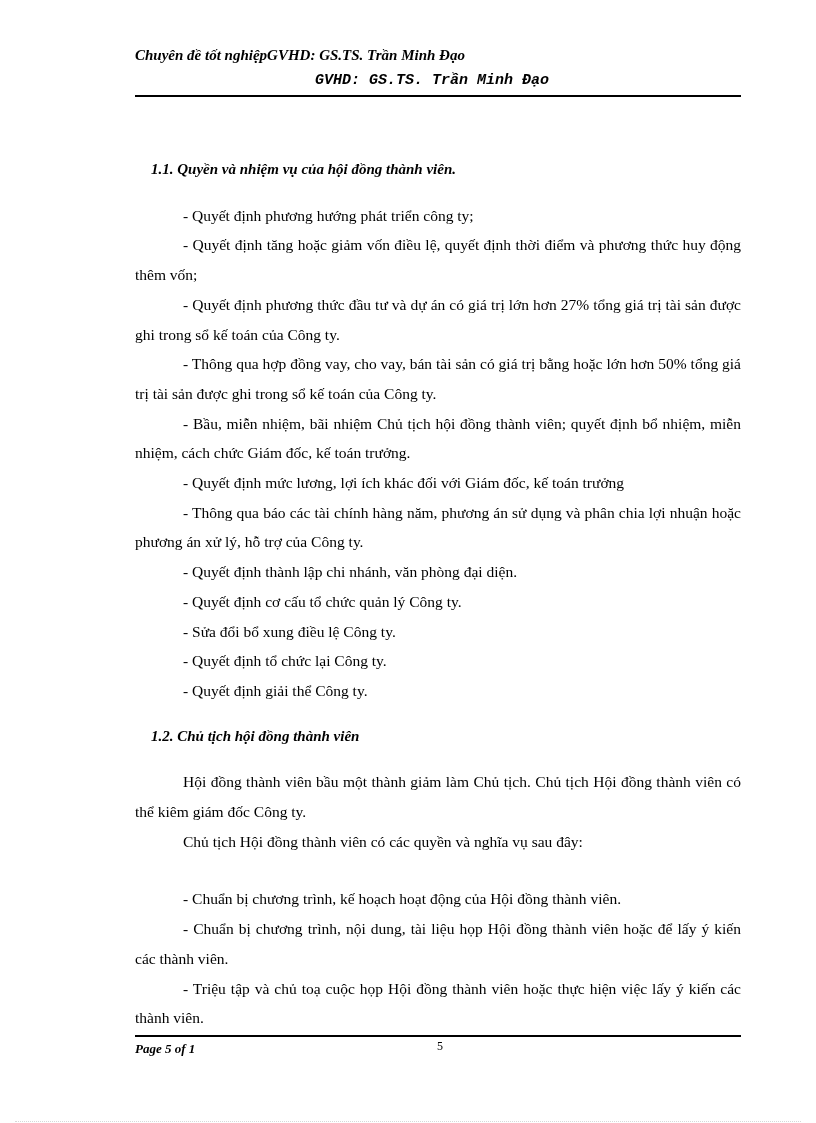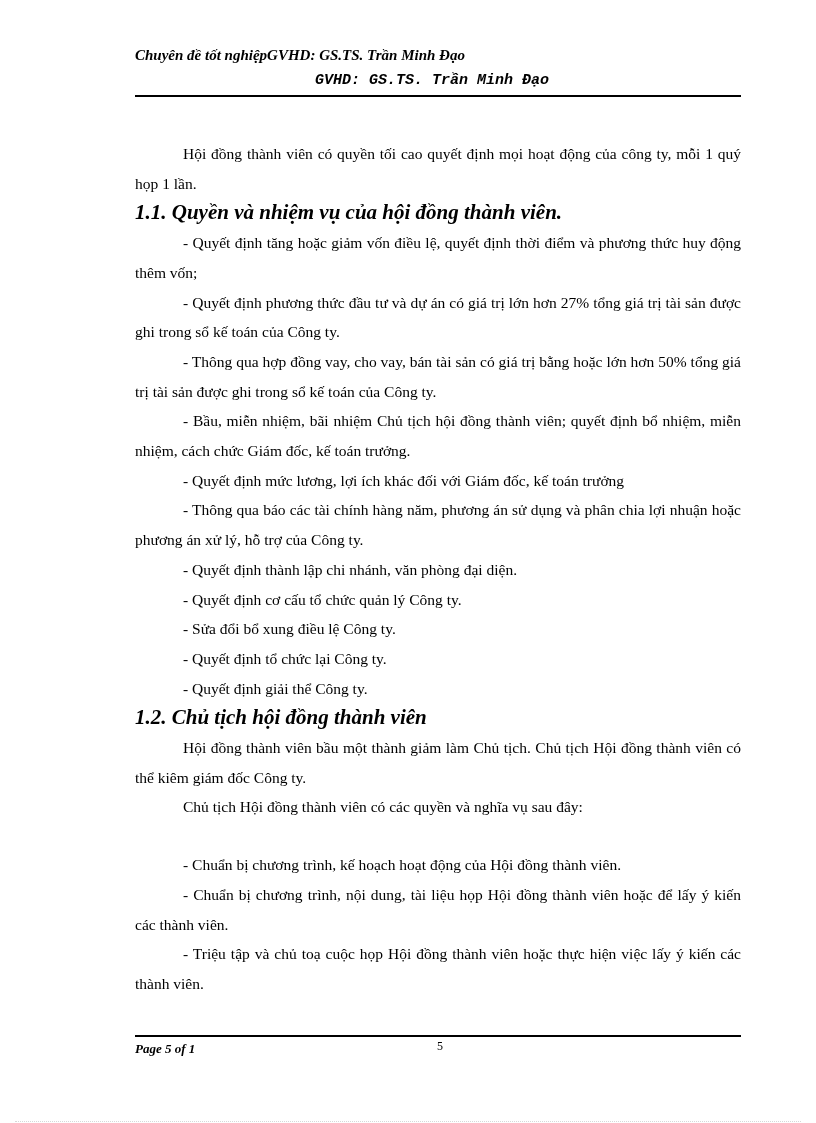--- a/index.html
+++ b/index.html
@@ -52,24 +52,24 @@
     font-size: 15.5px;
     line-height: 29.7px;
   }
   .p {
     margin: 0;
     text-align: justify;
     text-indent: 48px;
   }
   .p.noindent { text-indent: 0; margin-top: 28px; }
   .heading {
-    margin: 0;
+    margin: 16px;
     font-style: italic;
     font-weight: bold;
-    font-size: 21px;
+    font-size: 15px;
   }
   .footer-rule {
     position: absolute;
     left: 135px; top: 1035px;
     width: 606px; height: 2px;
     background: #000;
   }
   .footer-left {
     position: absolute;
     left: 135px; top: 1041px;
@@ -92,23 +92,23 @@
 </head>
 <body>
 
 <div class="page">
 
   <div class="header-line1">Chuyên  đề tốt nghiệpGVHD:  GS.TS.  Trần Minh Đạo</div>
   <div class="header-line2">GVHD:  GS.TS.  Trần Minh Đạo</div>
   <div class="header-rule"></div>
 
   <div class="body">
-    <p class="p">Hội đồng thành viên có quyền tối cao quyết định mọi hoạt động của công ty, mỗi 1 quý họp 1 lần.</p>
 
     <p class="heading">1.1. Quyền và nhiệm vụ của hội đồng thành viên.</p>
+    <p class="p">- Quyết định phương  hướng phát triển công ty;</p>
     <p class="p">- Quyết định tăng hoặc giảm vốn điều lệ, quyết định thời điểm và phương thức huy động thêm vốn;</p>
     <p class="p">- Quyết định phương thức đầu tư và dự án có giá trị lớn hơn 27% tổng giá trị tài sản được ghi trong sổ kế toán của Công ty.</p>
     <p class="p">- Thông qua hợp đồng vay, cho vay, bán tài sản có giá trị bằng hoặc lớn hơn 50% tổng giá trị tài sản được ghi trong sổ kế toán của Công ty.</p>
     <p class="p">- Bầu, miễn nhiệm, bãi nhiệm Chủ tịch hội đồng thành viên; quyết định bổ nhiệm, miễn nhiệm, cách chức Giám đốc, kế toán trưởng.</p>
     <p class="p">- Quyết định mức lương, lợi ích khác đối với Giám đốc, kế toán trưởng</p>
     <p class="p">- Thông qua báo các tài chính hàng năm, phương án sử dụng và phân chia lợi nhuận hoặc phương án xử lý, hỗ trợ của Công ty.</p>
     <p class="p">- Quyết định thành lập chi nhánh, văn phòng đại diện.</p>
     <p class="p">- Quyết định cơ cấu tổ chức quản lý Công ty.</p>
     <p class="p">- Sửa đổi bổ xung điều lệ Công ty.</p>
     <p class="p">- Quyết định tổ chức lại Công ty.</p>

